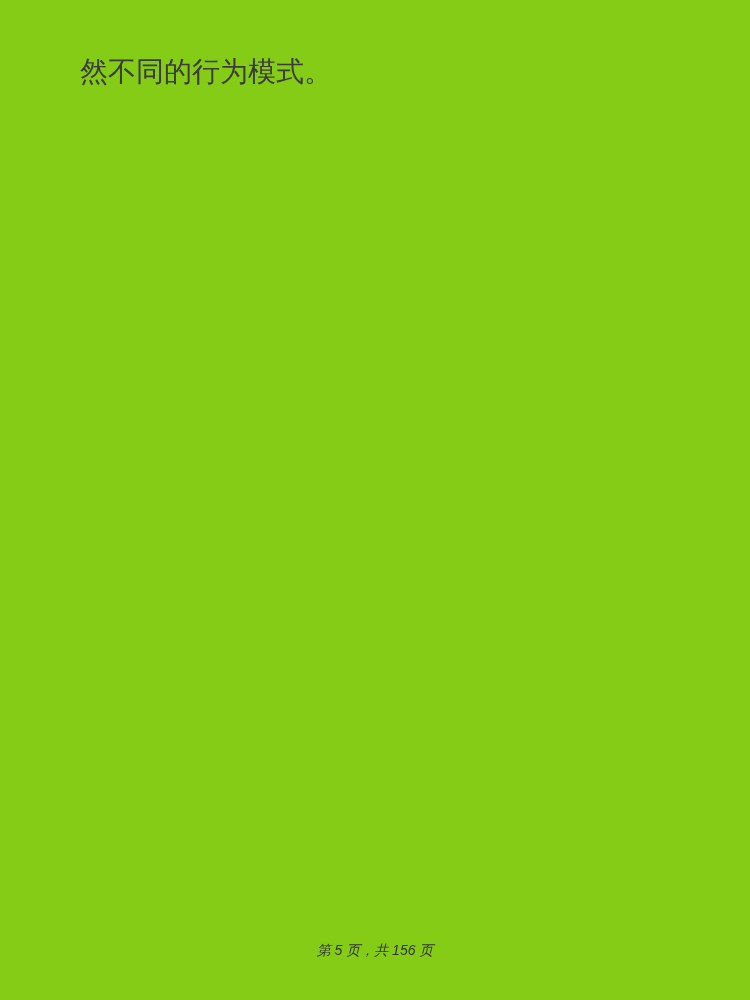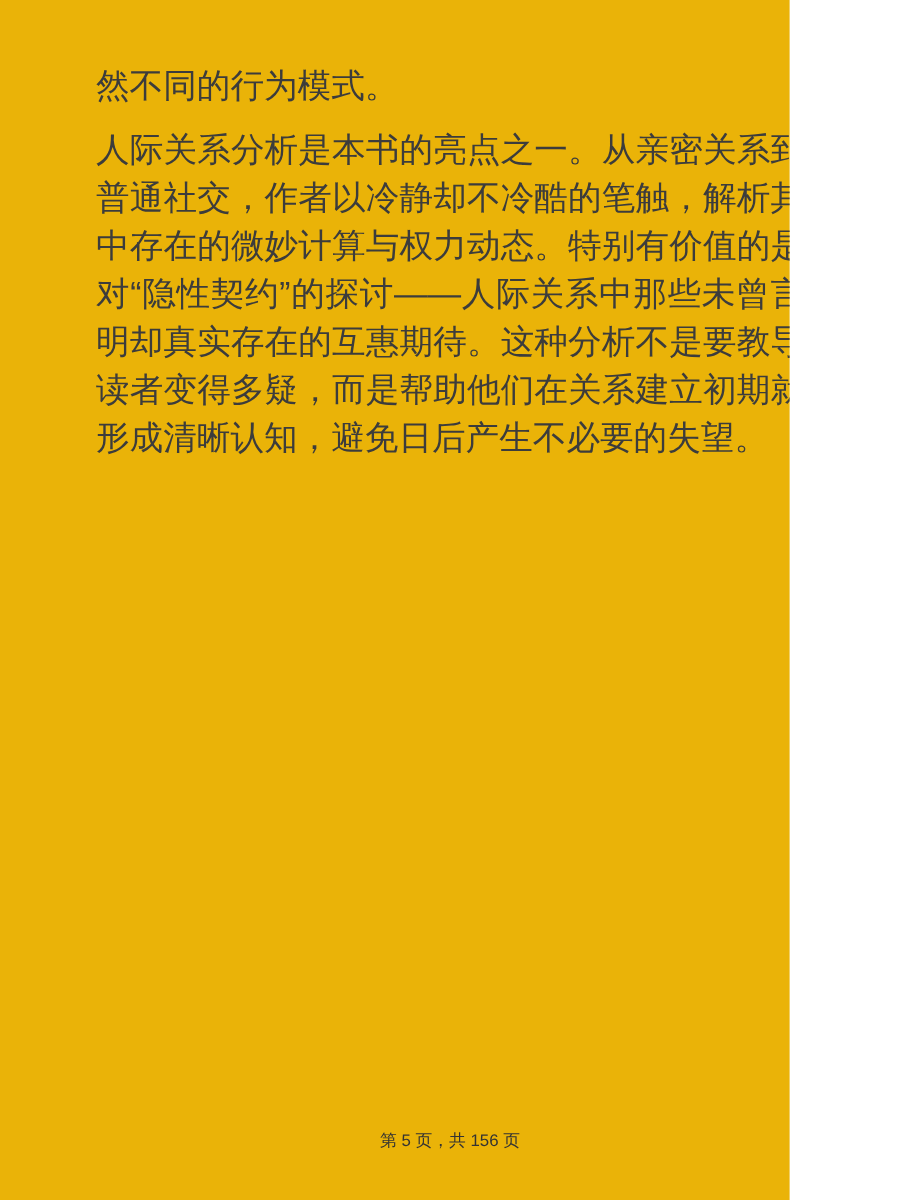--- a/index.html
+++ b/index.html
@@ -2,23 +2,23 @@
 <html><head>
 <meta charset="utf-8">
 <style>
   html, body {
     margin: 0;
     padding: 0;
     background: #ffffff;
   }
   .doc-page {
     position: relative;
-    width: 658px;
+    width: 750px;
     height: 1000px;
-    background: #eab308;
+    background: #84cc16;
     overflow: hidden;
     font-family: "Liberation Sans", "DejaVu Sans", sans-serif;
   }
   .doc-content {
     position: absolute;
     top: 52px;
     left: 80px;
     width: 590px;
   }
   .doc-content p.para {
@@ -33,25 +33,25 @@
   }
   .doc-footer {
     position: absolute;
     top: 940px;
     left: 0;
     width: 750px;
     text-align: center;
     font-size: 14px;
     line-height: 20px;
     color: #333333;
+    font-style: italic;
   }
 </style>
 </head>
 <body>
 
 <div class="doc-page">
   <div class="doc-content">
     <p class="para">然不同的行为模式。</p>
-    <p class="para">人际关系分析是本书的亮点之一。从亲密关系到普通社交，作者以冷静却不冷酷的笔触，解析其中存在的微妙计算与权力动态。特别有价值的是对“隐性契约”的探讨——人际关系中那些未曾言明却真实存在的互惠期待。这种分析不是要教导读者变得多疑，而是帮助他们在关系建立初期就形成清晰认知，避免日后产生不必要的失望。</p>
   </div>
 
   <div class="doc-footer">第 5 页，共 156 页</div>
 </div>
 
 </body></html>

